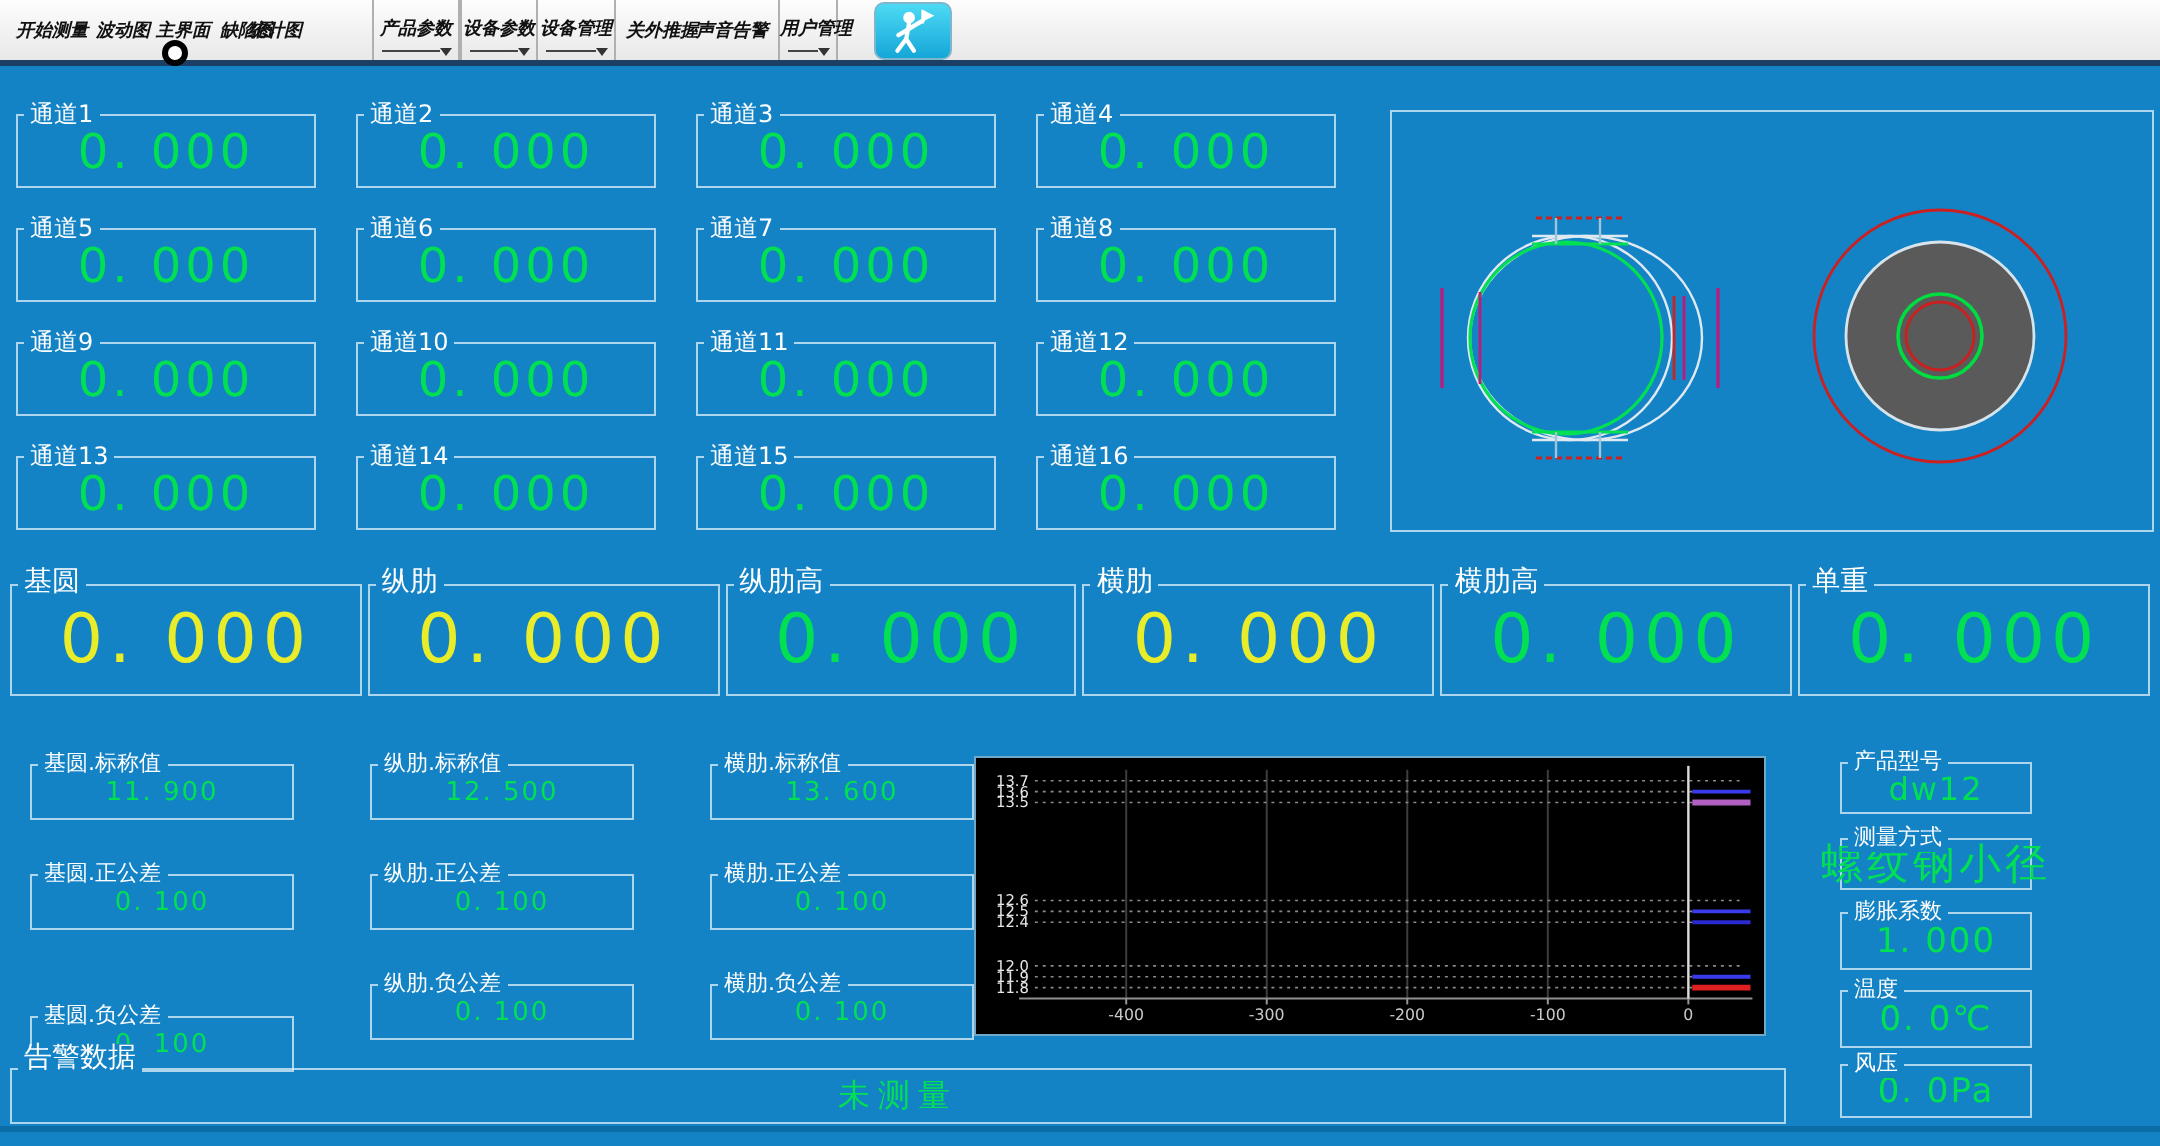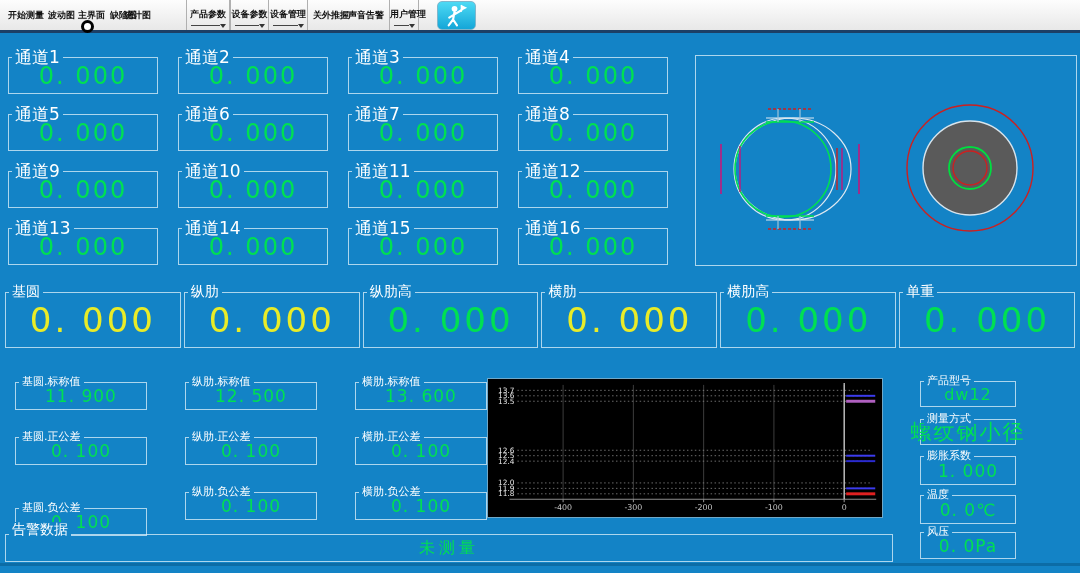--- a/index.html
+++ b/index.html
@@ -6,48 +6,49 @@
   body{
     width:1080px;height:573px;position:relative;overflow:hidden;
     background:#1383c6;
     font-family:"DejaVu Sans","Liberation Sans",sans-serif;
   }
   
   .toolbar{
     position:absolute;left:0;top:0;width:1080px;height:33px;box-sizing:border-box;
     background:linear-gradient(#fdfdfd,#e8e8e8);
     border-bottom:3px solid #1c3f66;
+    font-style:italic;
   }
   .tb{position:absolute;top:9px;font-size:9px;font-weight:bold;color:#111;white-space:nowrap;cursor:default}
   .ring{position:absolute;left:81px;top:20px;width:7px;height:7px;border:3px solid #000;border-radius:50%;background:#fff}
   .ddbox{position:absolute;top:0;height:30px;box-sizing:border-box;border-left:1px solid #b0b0b0;border-right:1px solid #b0b0b0}
   .ddbox .lbl{display:block;text-align:center;margin-top:8px;font-size:9px;font-weight:bold;color:#111;white-space:nowrap}
   .ddline{position:absolute;left:4px;right:9px;bottom:4px;border-bottom:1px solid #444}
   .ddarrow{position:absolute;right:3px;bottom:2px;width:0;height:0;border-left:3px solid transparent;border-right:3px solid transparent;border-top:4px solid #333}
   .runbtn{position:absolute;left:437px;top:1px;width:39px;height:29px;border:1px solid #7fb6cc;border-radius:5px;
     background:linear-gradient(#4ddaf4,#14a6d8);padding:0}
   
   .gbox{position:absolute;border:1px solid rgba(225,241,250,0.75);box-sizing:border-box}
   .glabel{position:absolute;top:-8px;left:3px;background:#1383c6;padding:0 3px;color:#fff;
     font-size:12px;line-height:14px;white-space:nowrap}
   .gval{width:100%;height:100%;display:flex;align-items:center;justify-content:center;letter-spacing:2px}
   .green{color:#00e052}
   .yellow{color:#e9ec28}
   .ch{width:150px;height:37px}
   .ch .gval{font-size:24px}
-  .ch .glabel{font-size:17px}
+  .ch .glabel{font-size:12px}
   
   .metrics{position:absolute;left:5px;top:292px;width:1070px;height:56px;display:flex;gap:3px}
   .mbox{position:relative;flex:1;border:1px solid rgba(225,241,250,0.75);box-sizing:border-box}
   .mbox .glabel{font-size:14px;top:-9px}
   .mbox .gval{font-size:34px;letter-spacing:3px}
   
   .pbox{width:132px;height:28px}
   .pbox .glabel{font-size:11px}
-  .pbox .gval{font-size:17px;letter-spacing:1px}
+  .pbox .gval{font-size:13px;letter-spacing:1px}
   
   .ibox{left:920px;width:96px}
   .ibox .glabel{font-size:11px}
   .ibox .gval{font-size:17px;letter-spacing:1px;white-space:nowrap}
   
   .chart{position:absolute;left:487px;top:378px;width:396px;height:140px;background:#000;border:1px solid #6fa8c8;box-sizing:border-box}
   .chart svg{display:block;width:100%;height:100%}
   
   .panel{position:absolute;left:695px;top:55px;width:382px;height:211px;border:1px solid rgba(225,241,250,0.75);box-sizing:border-box}
   

